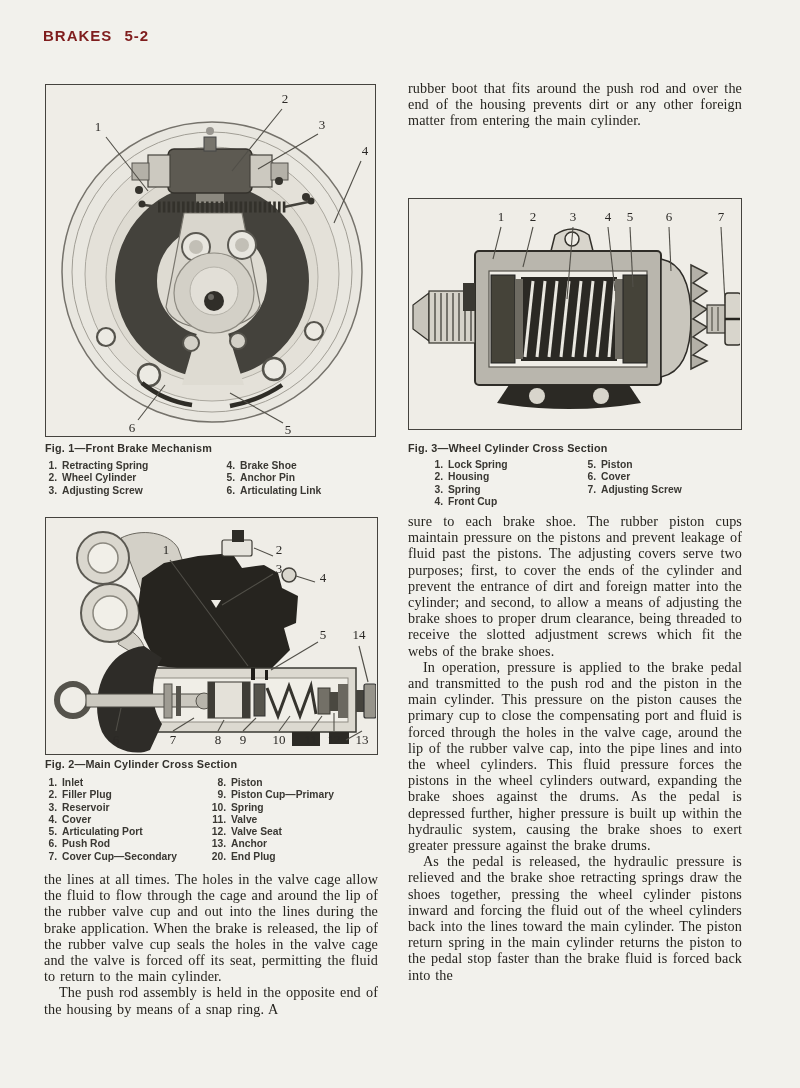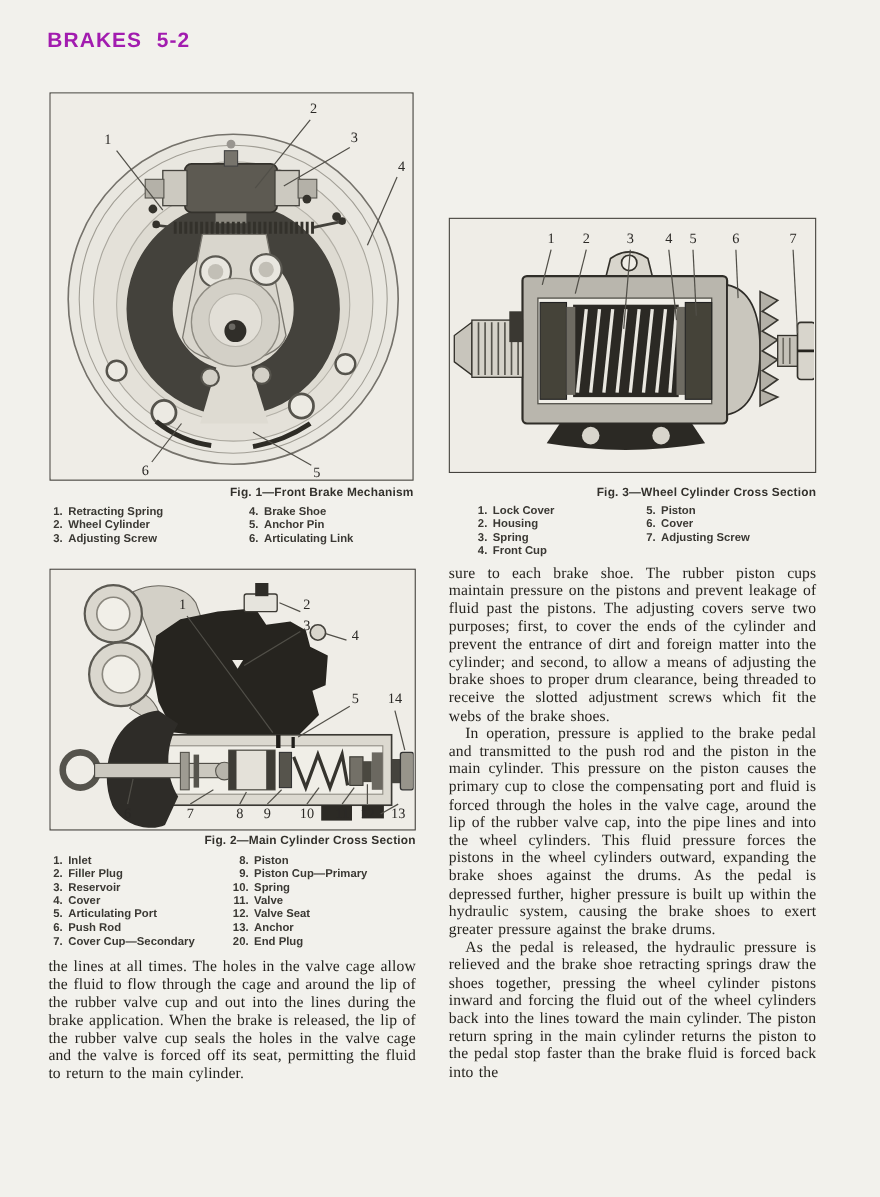--- a/index.html
+++ b/index.html
@@ -4,29 +4,29 @@
 <style>
   html,body{margin:0;padding:0;}
   body{
     width:800px;height:1088px;position:relative;overflow:hidden;
     background:#f2f1ec;color:#26241f;
     font-family:"Liberation Serif",serif;
   }
   .page-header{
     position:absolute;left:43px;top:27px;
     font-family:"Liberation Sans",sans-serif;font-weight:bold;
-    font-size:19px;letter-spacing:1px;word-spacing:7px;color:#a21caf;
+    font-size:15px;letter-spacing:1px;word-spacing:7px;color:#7f1d1d;
   }
   .figbox{
     position:absolute;box-sizing:border-box;
     border:1.6px solid #45433e;background:#efede7;
   }
   .figbox svg{display:block;}
   .caption{
-    position:absolute;text-align:right;
+    position:absolute;text-align:left;
     font-family:"Liberation Sans",sans-serif;font-weight:bold;
     font-size:10.8px;color:#33312c;letter-spacing:0.2px;
   }
   .legend{
     position:absolute;
     font-family:"Liberation Sans",sans-serif;font-weight:bold;
     font-size:10.3px;color:#3a3833;line-height:12.3px;white-space:nowrap;
   }
   .legend .row{display:flex;}
   .legend .num{text-align:right;margin-right:5px;flex:none;}
@@ -256,23 +256,25 @@
       <span>Anchor</span>
     </div>
   <div class="row">
       <span class="num num2">20.</span>
       <span>End Plug</span>
     </div>
 </div>
 
 <div class="bodytext" style="left:44px;top:871px;width:334px">
   <p>the lines at all times. The holes in the valve cage allow the fluid to flow through the cage and around the lip of the rubber valve cup and out into the lines during the brake application. When the brake is released, the lip of the rubber valve cup seals the holes in the valve cage and the valve is forced off its seat, permitting the fluid to return to the main cylinder.</p>
+  <p class="ind">The push rod assembly is held in the opposite end of the housing by means of a snap ring. A</p>
 </div>
 
 <div class="bodytext" style="left:408px;top:80px;width:334px">
+  <p>rubber boot that fits around the push rod and over the end of the housing prevents dirt or any other foreign matter from entering the main cylinder.</p>
 </div>
 
 <div class="figbox" style="left:408px;top:198px;width:334px;height:232px">
   <svg width="331" height="229" viewBox="0 0 331 229">
     <rect x="0" y="0" width="331" height="229" fill="#efede7"></rect>
     <path d="M146,36 Q163,24 180,36 L184,52 L142,52 Z" fill="#d8d5cc" stroke="#33312b" stroke-width="1.5"></path>
     <circle cx="163" cy="40" r="7" fill="#efede6" stroke="#33312b" stroke-width="1.5"></circle>
     <rect x="66" y="52" width="186" height="134" rx="4" fill="#b9b6ad" stroke="#2f2d28" stroke-width="2"></rect>
     <rect x="80" y="72" width="158" height="96" fill="#f0eee7" stroke="#55534c" stroke-width="1.2"></rect>
     <rect x="112" y="78" width="96" height="84" fill="#2b2924"></rect>
@@ -321,21 +323,21 @@
     <text class="co" x="199" y="22" text-anchor="middle">4</text>
     <text class="co" x="221" y="22" text-anchor="middle">5</text>
     <text class="co" x="260" y="22" text-anchor="middle">6</text>
     <text class="co" x="312" y="22" text-anchor="middle">7</text>
   </svg>
 </div>
 <div class="caption" style="left:408px;top:442px;width:334px">Fig. 3—Wheel Cylinder Cross Section</div>
 <div class="legend" style="left:430px;top:459px">
   <div class="row">
       <span class="num num1">1.</span>
-      <span>Lock Cover</span>
+      <span>Lock Spring</span>
     </div>
   <div class="row">
       <span class="num num1">2.</span>
       <span>Housing</span>
     </div>
   <div class="row">
       <span class="num num1">3.</span>
       <span>Spring</span>
     </div>
   <div class="row">

